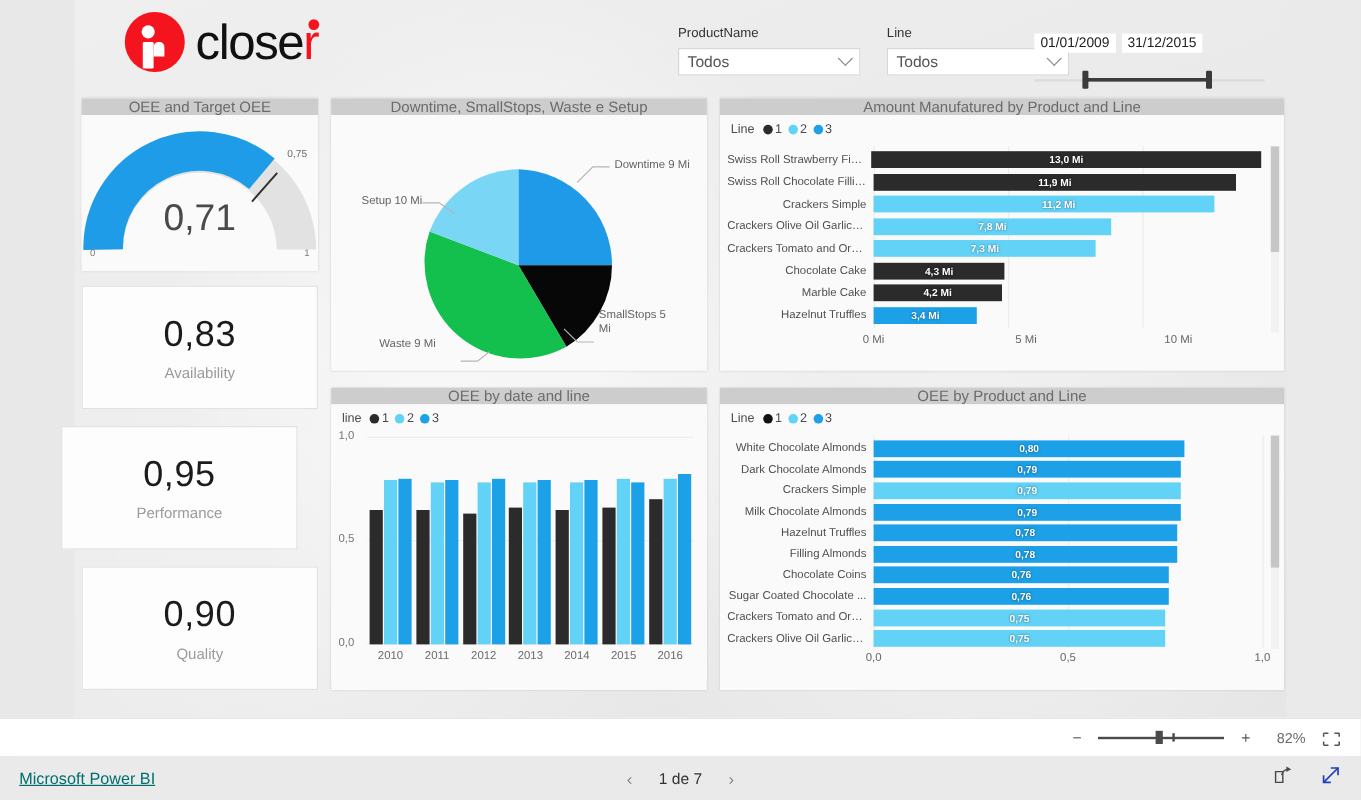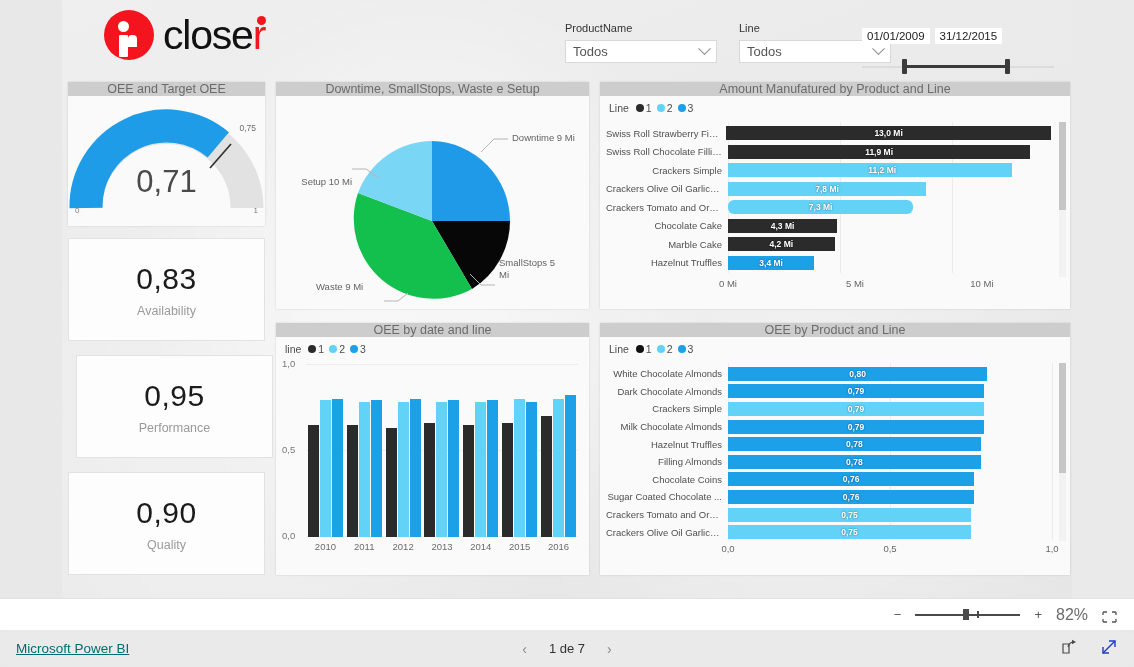--- a/index.html
+++ b/index.html
@@ -100,21 +100,21 @@
 
   
   .zoombar { position:absolute; left:0; top:598px; width:1134px; height:32px; background:#fff;
              border-top:1px solid #e2e2e2; display:flex; align-items:center; justify-content:flex-end; gap:14px;
              padding-right:17px; }
   .zminus,.zplus{ font-size:13px; color:#555; }
   .ztrack { position:relative; width:105px; height:11px; }
   .ztrack .ln { position:absolute; left:0; top:5px; width:105px; height:1.5px; background:#4a4a4a; }
   .ztrack .th { position:absolute; left:48px; top:0; width:6px; height:11px; background:#4a4a4a; }
   .ztrack .tick{ position:absolute; left:62px; top:2px; width:1.5px; height:7px; background:#4a4a4a;}
-  .zpct { font-size:16px; color:#6b6b6b; width:32px; text-align:right; }
+  .zpct { font-size:12px; color:#6b6b6b; width:32px; text-align:right; }
   .fitbox { width:15px; height:12px; position:relative; }
 
   .statusbar { position:absolute; left:0; top:630px; width:1134px; height:37px; background:#eaeaea;
                display:flex; align-items:center;border-radius:10px; }
   .pbi-link { position:absolute; left:16px; font-size:13.5px; color:#006e6e; text-decoration:underline; }
   .pager { position:absolute; left:0; right:0; display:flex; align-items:center; justify-content:center; gap:22px; }
   .pager .pg-txt { font-size:13px; color:#333; }
   .pager .pg-ch  { font-size:14px; color:#888; }
   .sb-icons { position:absolute; right:16px; display:flex; align-items:center; gap:22px; }
 </style>
@@ -182,21 +182,21 @@
         <div class="g-min">0</div>
         <div class="g-max">1</div>
       </div>
     </div>
   </div>
 
   <div class="card" style="left:68px; top:238px; width:197px; height:103px;">
     <div class="val">0,83</div>
     <div class="cap">Availability</div>
   </div>
-  <div class="card" style="left:76px; top:355px; width:197px; height:103px;text-align:center;">
+  <div class="card" style="left:51px; top:355px; width:197px; height:103px;text-align:center;">
     <div class="val">0,95</div>
     <div class="cap">Performance</div>
   </div>
   <div class="card" style="left:68px; top:472px; width:197px; height:103px;">
     <div class="val">0,90</div>
     <div class="cap">Quality</div>
   </div>
 
   <div class="panel" style="left:276px; top:82px; width:313px; height:227px;">
     <div class="panel-hd">Downtime, SmallStops, Waste e Setup</div>
@@ -206,21 +206,21 @@
         <path d="M156 45 A80 80 0 0 1 234 125 L156 125 Z" fill="#1f9ae8"></path>
         <path d="M234 125 A80 80 0 0 1 196 193 L156 125 Z" fill="#070707"></path>
         <path d="M196 193 A80 80 0 0 1 82 97 L156 125 Z" fill="#13bf4d"></path>
         <path d="M82 97 A80 80 0 0 1 156 45 L156 125 Z" fill="#7ad6f5"></path>
         <polyline points="205,56 218,43 232,43" fill="none" stroke="#b4b4b4" stroke-width="1"></polyline>
         <polyline points="103,82 90,73 76,73" fill="none" stroke="#b4b4b4" stroke-width="1"></polyline>
         <polyline points="194,178 205,189 219,189" fill="none" stroke="#b4b4b4" stroke-width="1"></polyline>
         <polyline points="132,197 122,205 108,205" fill="none" stroke="#b4b4b4" stroke-width="1"></polyline>
       </svg>
       <div style="position:absolute; left:236px; top:36px; font-size:9.5px; color:#636363;">Downtime 9 Mi</div>
-      <div style="position:absolute; right:237px; top:80px; text-align:right; font-size:9.5px; color:#636363;">Setup 10 Mi</div>
+      <div style="position:absolute; right:237px; top:66px; text-align:right; font-size:9.5px; color:#636363;">Setup 10 Mi</div>
       <div style="position:absolute; left:223px; top:161px; width:62px; line-height:12px; font-size:9.5px; color:#636363;">SmallStops 5 Mi</div>
       <div style="position:absolute; left:40px; top:185px; font-size:9.5px; color:#636363;">Waste 9 Mi</div>
     </div>
   </div>
 
   <div class="panel" style="left:600px; top:82px; width:470px; height:227px;">
     <div class="panel-hd">Amount Manufatured by Product and Line</div>
     <div class="panel-body">
       <div class="legend" style="position:absolute; left:9px; top:6px;">
         <span class="lg-title">Line</span>
@@ -260,21 +260,21 @@
             </div>
           </div>
           <div class="hbar-row" style="height: 18.5px;">
             <div class="hbar-cat" style="width: 122px;">Crackers Olive Oil Garlic a...</div>
             <div class="hbar-bar" style="width: 198.047px; background: rgb(99, 210, 247);">
               <span class="hbar-lbl">7,8 Mi</span>
             </div>
           </div>
           <div class="hbar-row" style="height: 18.5px;">
             <div class="hbar-cat" style="width: 122px;">Crackers Tomato and Ore...</div>
-            <div class="hbar-bar" style="width: 185.352px; background: rgb(99, 210, 247); border-radius: 6px;">
+            <div class="hbar-bar" style="width: 185.352px; background: rgb(99, 210, 247);">
               <span class="hbar-lbl">7,3 Mi</span>
             </div>
           </div>
           <div class="hbar-row" style="height: 18.5px;">
             <div class="hbar-cat" style="width: 122px;">Chocolate Cake</div>
             <div class="hbar-bar" style="width: 109.18px; background: rgb(43, 43, 43);">
               <span class="hbar-lbl">4,3 Mi</span>
             </div>
           </div>
           <div class="hbar-row" style="height: 18.5px;">

